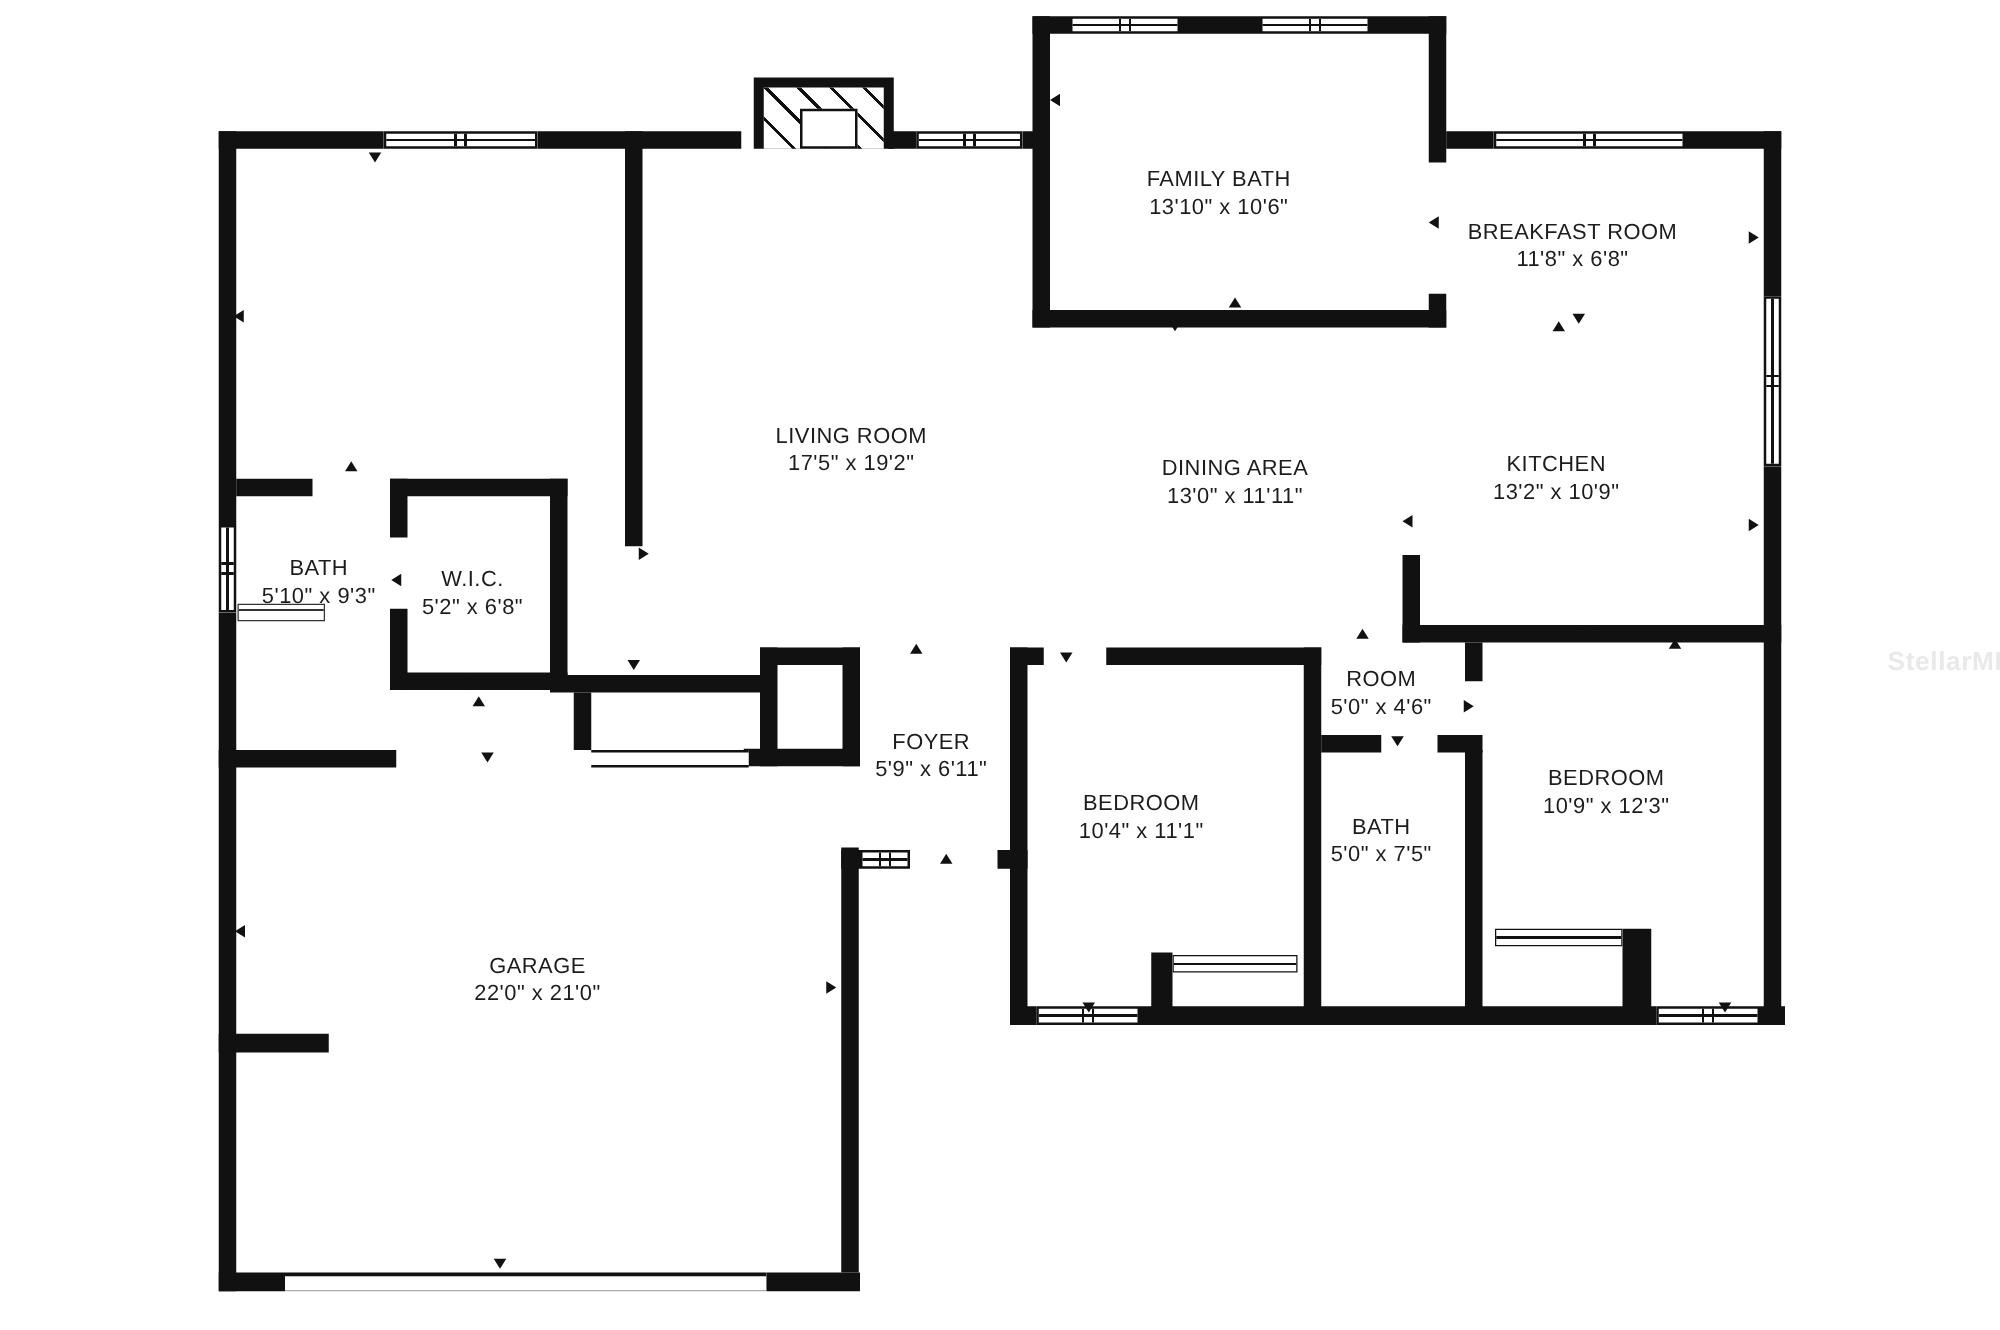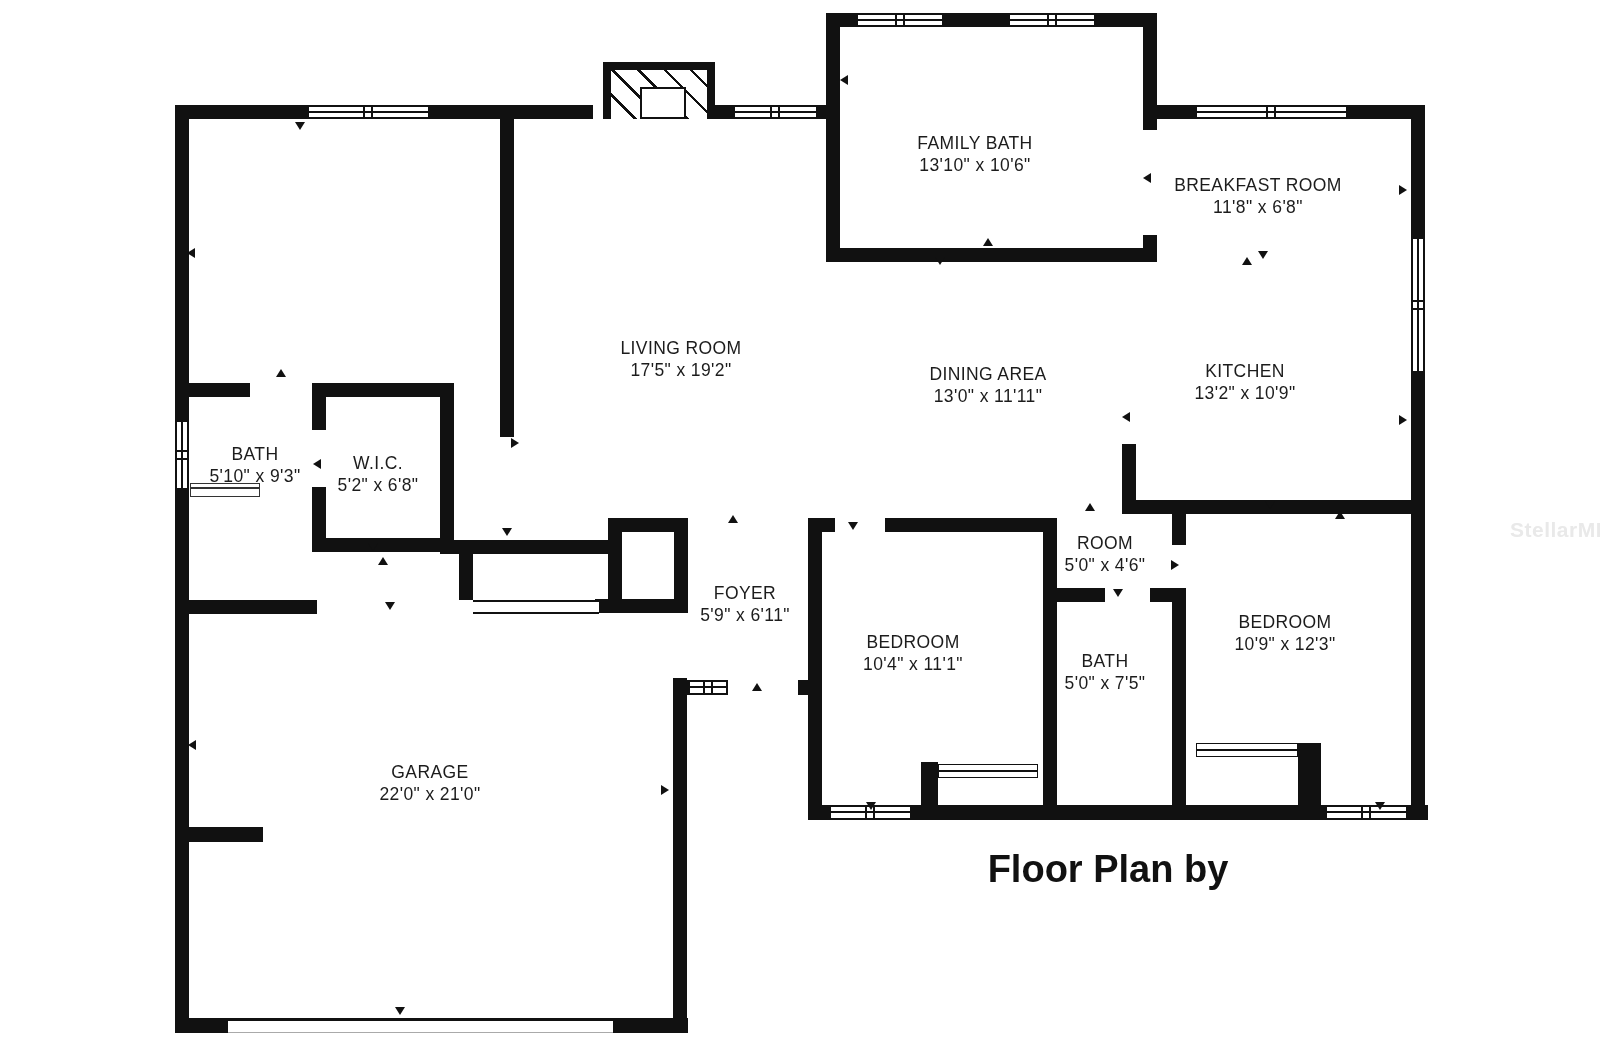--- a/index.html
+++ b/index.html
@@ -196,17 +196,16 @@
   <div class="rlabel" style="left:1285px;top:612px;">
     <span class="nm">BEDROOM</span>
     <span class="dm">10'9" x 12'3"</span>
   </div>
   <div class="rlabel" style="left:430px;top:762px;">
     <span class="nm">GARAGE</span>
     <span class="dm">22'0" x 21'0"</span>
   </div>
 
   <div id="plan-title">
-    <div>Floor Plan by</div>
   </div>
 
   <div id="watermark">StellarMLS</div>
 </div>
 
 </body></html>

